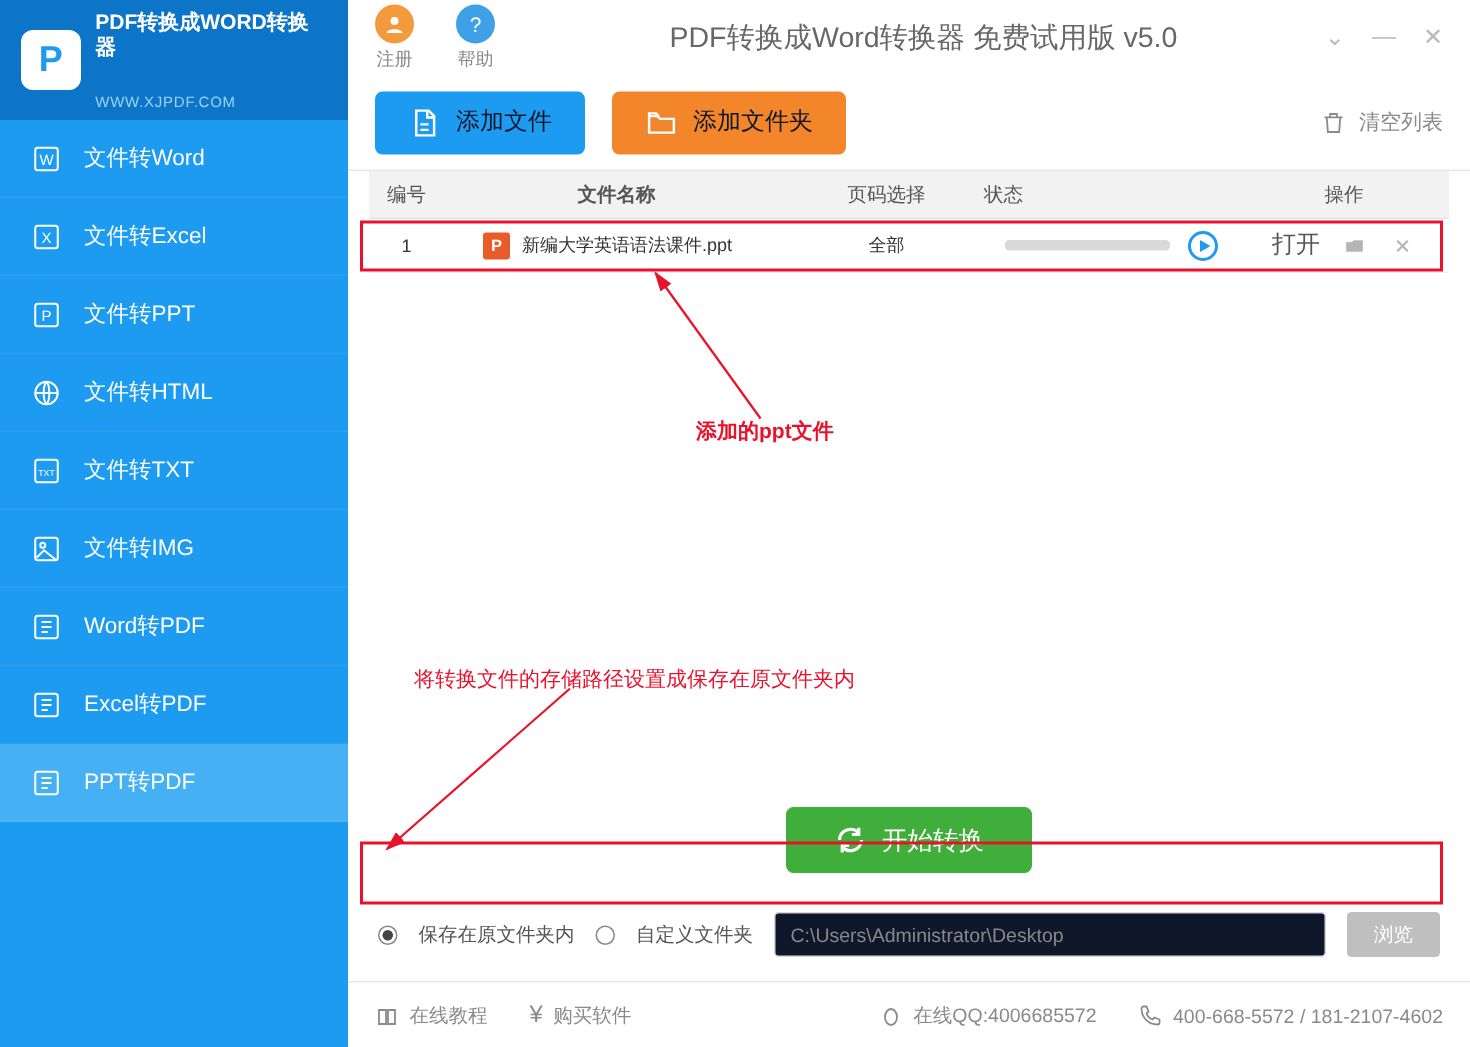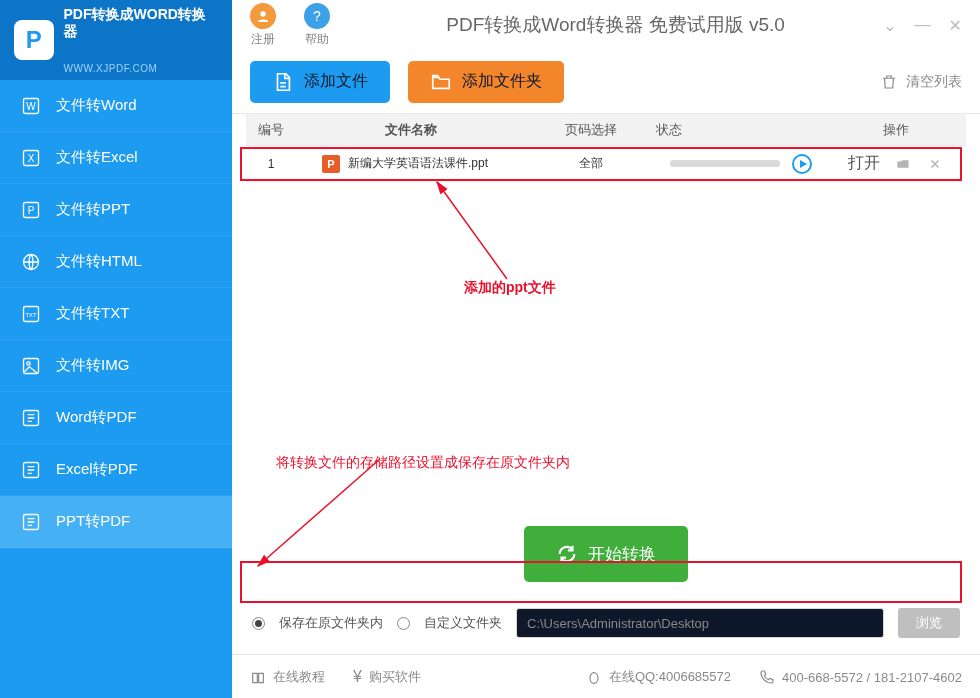--- a/index.html
+++ b/index.html
@@ -57,29 +57,29 @@
 .op-wrap { width: 140px; display: flex; align-items: center; justify-content: center; gap: 14px; color: #999; }
 .op-wrap .op-text { color: #555; font-size: 16px; cursor: pointer; }
 .op-wrap svg { width: 18px; height: 14px; cursor: pointer; }
 
 .highlight-box { position: absolute; border: 2px solid #e9122c; pointer-events: none; }
 .hb1 { top: 33px; left: 8px; width: 722px; height: 34px; }
 .hb2 { top: 447px; left: 8px; width: 722px; height: 42px; }
 
 .anno { position: absolute; color: #e9122c; font-size: 14px; }
 .anno1 { top: 165px; left: 232px; font-weight: bold; }
-.anno2 { top: 340px; left: 44px; }
+.anno2 { top: 330px; left: 44px; }
 
 
 .arrow-svg { position: absolute; pointer-events: none; }
 
 .empty { flex: 1; }
 
 .convert-row { display: flex; justify-content: center; padding: 10px 0 20px; }
-.convert-btn { background: #3fae3a; color: #fff; height: 56px; padding: 0 32px; border-radius: 5px; display: flex; align-items: center; gap: 10px; font-size: 17px; cursor: pointer; border: none; }
+.convert-btn { background: #3fae3a; color: #fff; height: 44px; padding: 0 32px; border-radius: 5px; display: flex; align-items: center; gap: 10px; font-size: 17px; cursor: pointer; border: none; }
 .convert-btn svg { width: 22px; height: 22px; stroke: #fff; fill: none; stroke-width: 2.3; }
 
 .path-row { display: flex; align-items: center; gap: 14px; padding: 6px 6px 16px; font-size: 13px; color: #555; }
 .radio { width: 13px; height: 13px; border: 1px solid #888; border-radius: 50%; display: inline-flex; align-items: center; justify-content: center; cursor: pointer; }
 .radio.checked::after { content: ""; width: 7px; height: 7px; background: #444; border-radius: 50%; }
 .path-input { flex: 1; height: 30px; border: 1px solid #d8d8d8; border-radius: 3px; padding: 0 10px; font-size: 13px; color: #888; background: #0f172a; }
 .browse { height: 30px; padding: 0 18px; background: #bfbfbf; color: #fff; border: none; border-radius: 3px; font-size: 13px; cursor: pointer; }
 
 .footer { height: 44px; border-top: 1px solid #e8e8e8; display: flex; align-items: center; padding: 0 18px; gap: 28px; font-size: 13px; color: #8a8a8a; }
 .foot-item { display: flex; align-items: flex-end; gap: 7px; cursor: pointer; }

